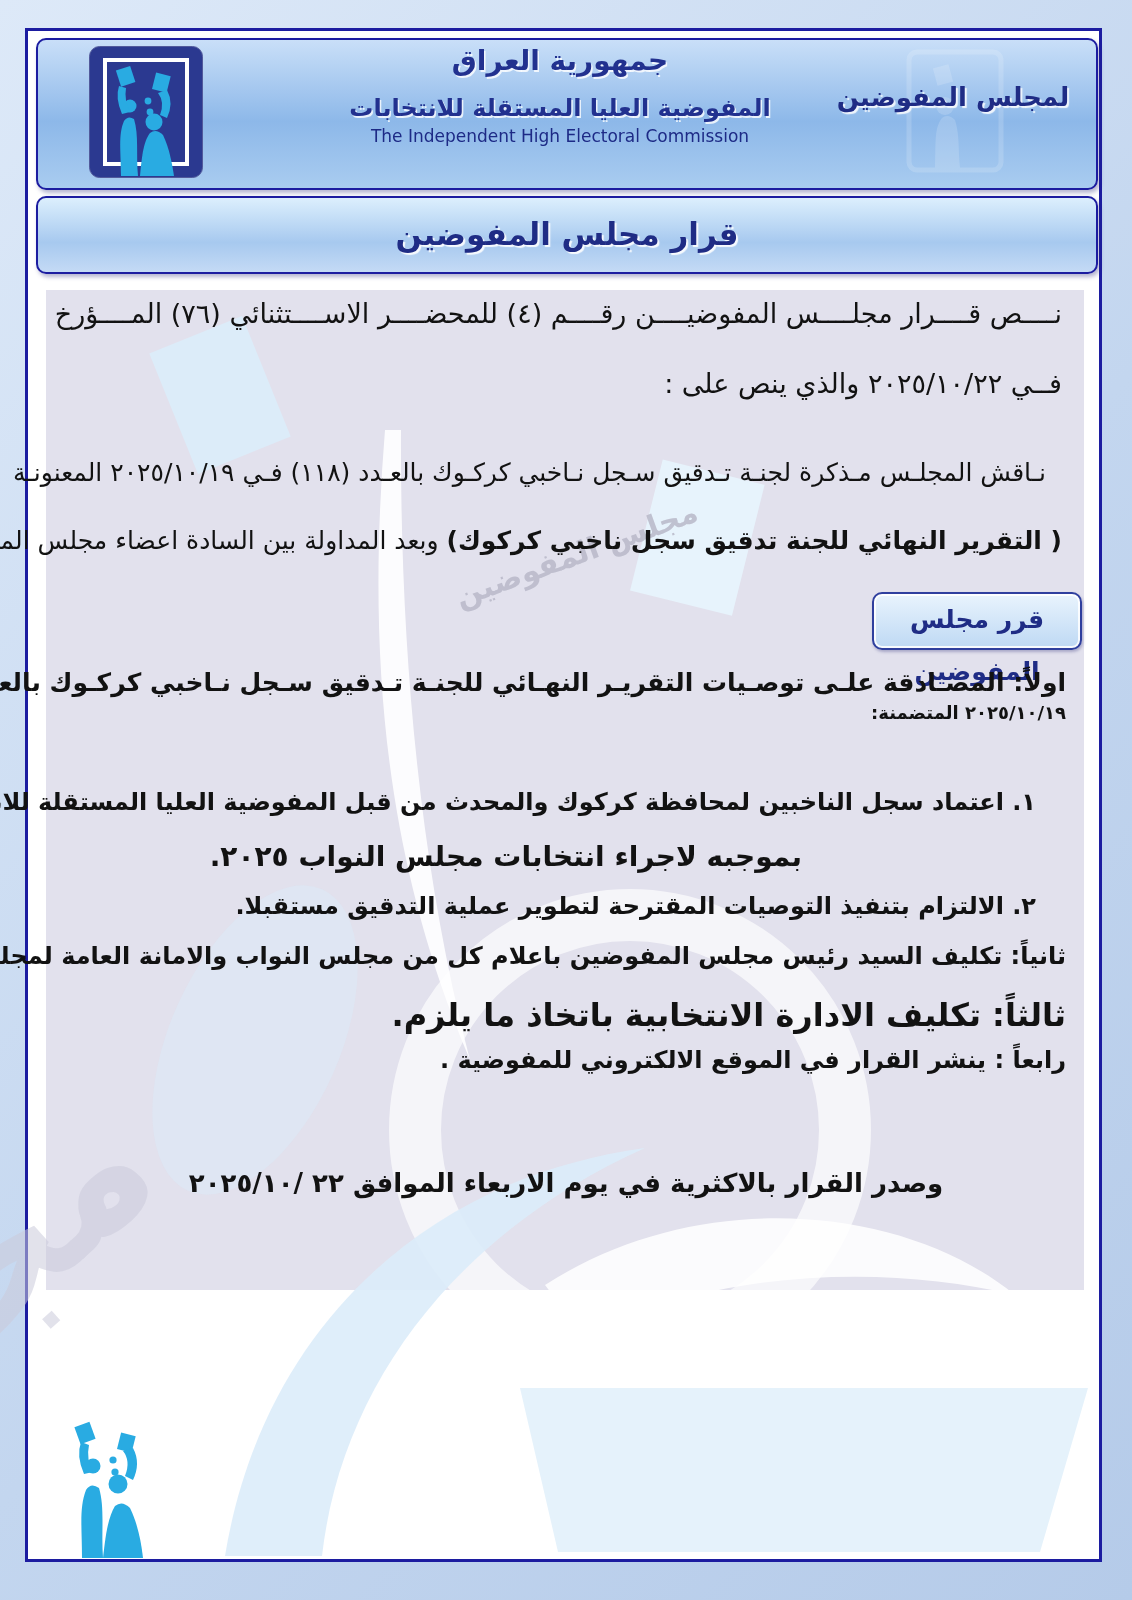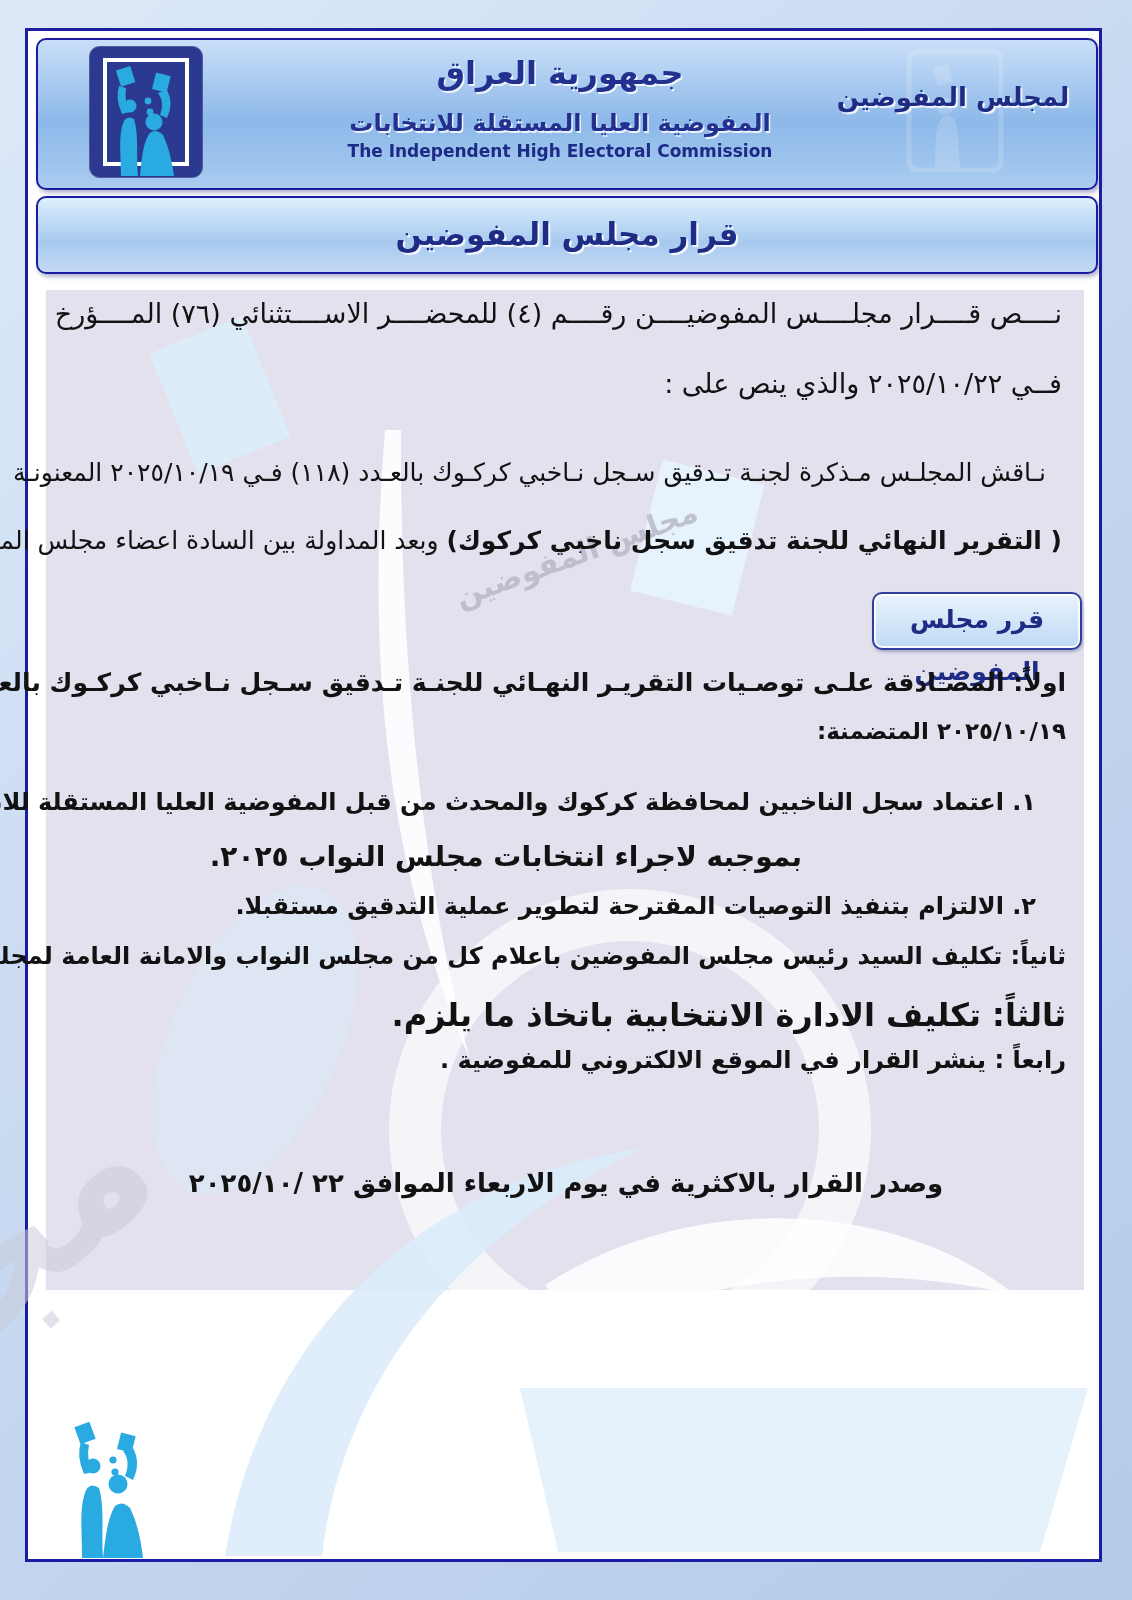--- a/index.html
+++ b/index.html
@@ -26,24 +26,24 @@
     text-align:center;line-height:72px;
     font-size:31px;font-weight:bold;color:#1f2c85;
     text-shadow:2px 2px 1px rgba(255,255,255,.9);
     direction:rtl;
   }
   .logo-header{position:absolute;left:88px;top:45px;width:116px;height:134px;}
   .header-center{
     position:absolute;left:320px;top:44px;width:480px;text-align:center;
     color:#22318f;direction:rtl;
   }
-  .hc1{font-size:32px;font-weight:bold;text-shadow:1.5px 1.5px 0 rgba(255,255,255,.8);margin-top:10px;}
+  .hc1{font-size:28px;font-weight:bold;text-shadow:1.5px 1.5px 0 rgba(255,255,255,.8);}
   .hc2{font-size:24px;font-weight:bold;margin-top:17px;text-shadow:1.5px 1.5px 0 rgba(255,255,255,.8);}
   .hc3{font-size:16px;font-weight:bold;margin-top:7px;color:#1d2a86;}
-  .hc4{font-size:17px;font-weight:bold;margin-top:4px;color:#1d2a86;direction:ltr;}
+  .hc4{font-size:17px;font-weight:normal;margin-top:4px;color:#1d2a86;direction:ltr;}
   .header-right{
     position:absolute;left:828px;top:56px;width:250px;text-align:center;direction:rtl;
     color:#1f2c85;font-weight:bold;font-size:26px;
     text-shadow:2px 2px 1px rgba(255,255,255,.85);
   }
   .header-right .hr2{margin-top:26px;}
   .ghost-logo{position:absolute;left:905px;top:48px;width:100px;height:126px;opacity:.16;}
   .shade{position:absolute;left:46px;top:290px;width:1038px;height:1000px;background:#e2e1ed;}
   .wm{position:absolute;left:0;top:0;width:1132px;height:1600px;pointer-events:none;}
   .line{
@@ -131,21 +131,21 @@
 <div class="line z4" style="top:456px;right:86px;font-size:25px;">نـاقش المجلـس مـذكرة لجنـة تـدقيق سـجل نـاخبي كركـوك بالعـدد (١١٨) فـي ٢٠٢٥/١٠/١٩ المعنونـة</div>
 <div class="line z4" style="top:524px;right:70px;font-size:25px;">
   <span class="b">( التقرير النهائي للجنة تدقيق سجل ناخبي كركوك)</span><span> وبعد المداولة بين السادة اعضاء مجلس المفوضين .</span>
 </div>
 
 <div class="decision-box z4">
   <span>قرر مجلس المفوضين</span>
 </div>
 
 <div class="line b z4" style="top:666px;right:66px;font-size:25px;">اولاً: المصـادقة علـى توصـيات التقريـر النهـائي للجنـة تـدقيق سـجل نـاخبي كركـوك بالعـدد (١١٨) فـي</div>
-<div class="line b z4" style="top:716px;right:66px;font-size:23px;margin-left:12px;">٢٠٢٥/١٠/١٩ المتضمنة:</div>
+<div class="line b z4" style="top:701px;right:66px;font-size:18px;margin-left:12px;">٢٠٢٥/١٠/١٩ المتضمنة:</div>
 
 <div class="line b z4" style="top:786px;right:96px;font-size:24px;">١. اعتماد سجل الناخبين لمحافظة كركوك والمحدث من قبل المفوضية العليا المستقلة للانتخابات والعمل</div>
 <div class="line b z4" style="top:838px;right:330px;font-size:28px;">بموجبه لاجراء انتخابات مجلس النواب ٢٠٢٥.</div>
 <div class="line b z4" style="top:890px;right:96px;font-size:24px;">٢. الالتزام بتنفيذ التوصيات المقترحة لتطوير عملية التدقيق مستقبلا.</div>
 
 <div class="line b z4" style="top:940px;right:66px;font-size:24px;">ثانياً: تكليف السيد رئيس مجلس المفوضين باعلام كل من مجلس النواب والامانة العامة لمجلس الوزراء.</div>
 <div class="line b z4" style="top:994px;right:66px;font-size:32px;">ثالثاً: تكليف الادارة الانتخابية باتخاذ ما يلزم.</div>
 <div class="line b z4" style="top:1044px;right:66px;font-size:24px;">رابعاً : ينشر القرار في الموقع الالكتروني للمفوضية .</div>
 
 <div class="issued-line z4">وصدر القرار بالاكثرية في يوم الاربعاء الموافق ٢٢ /٢٠٢٥/١٠</div>

